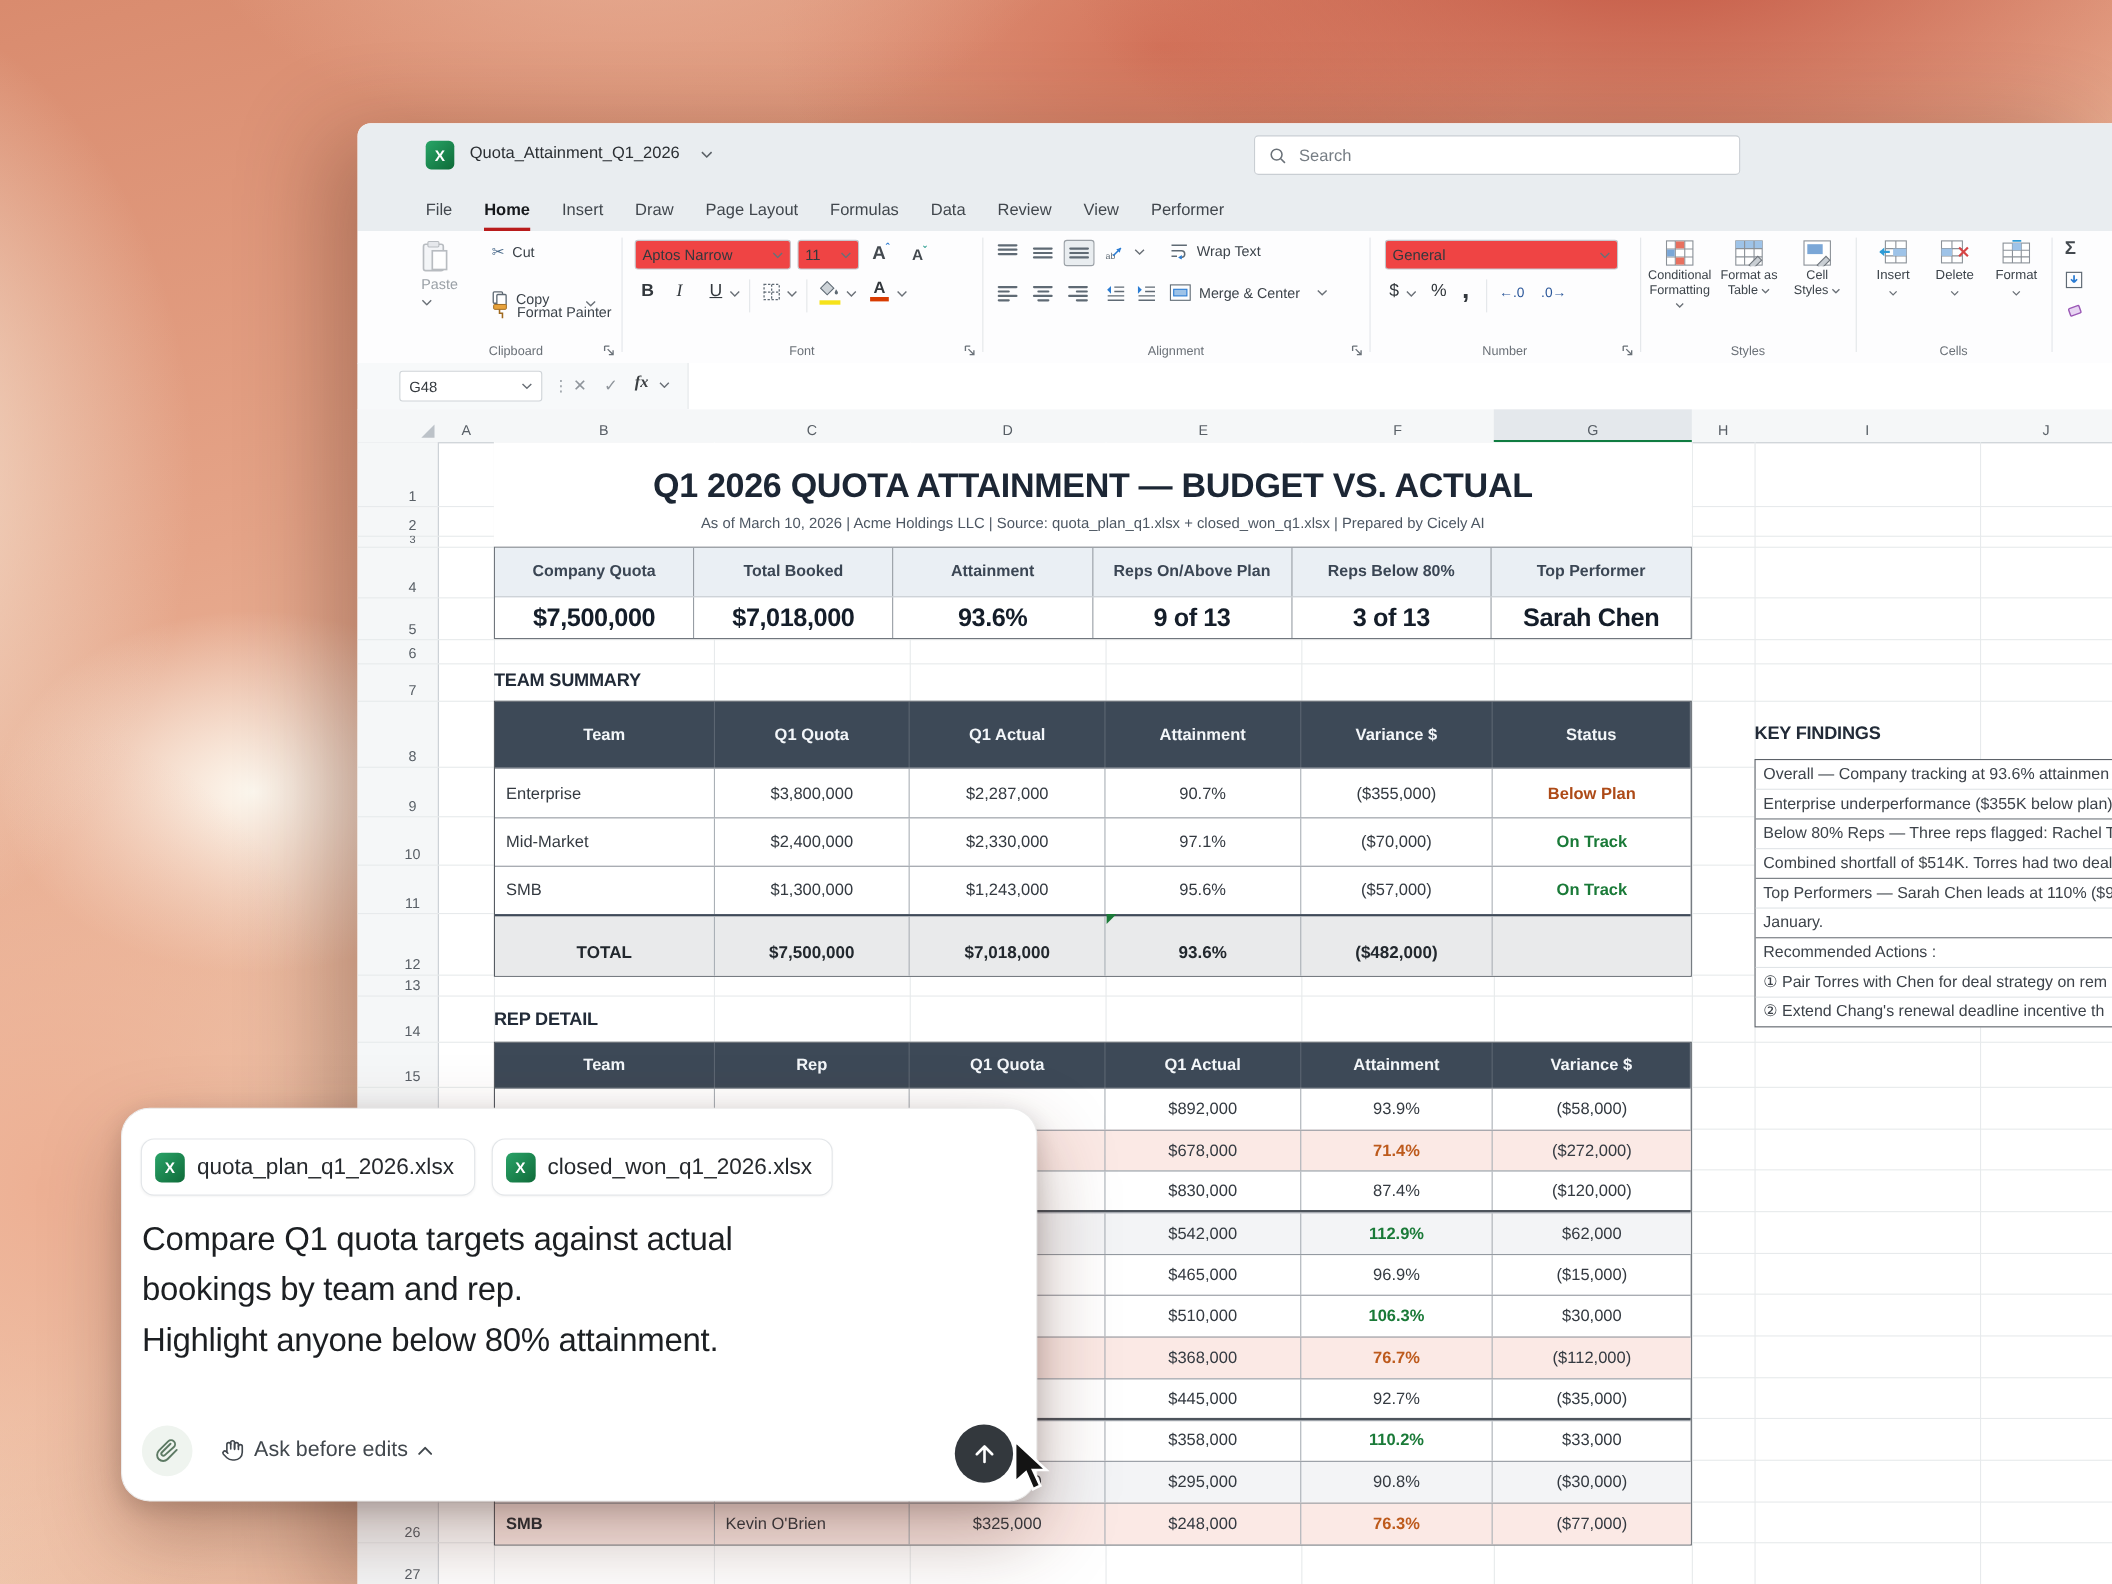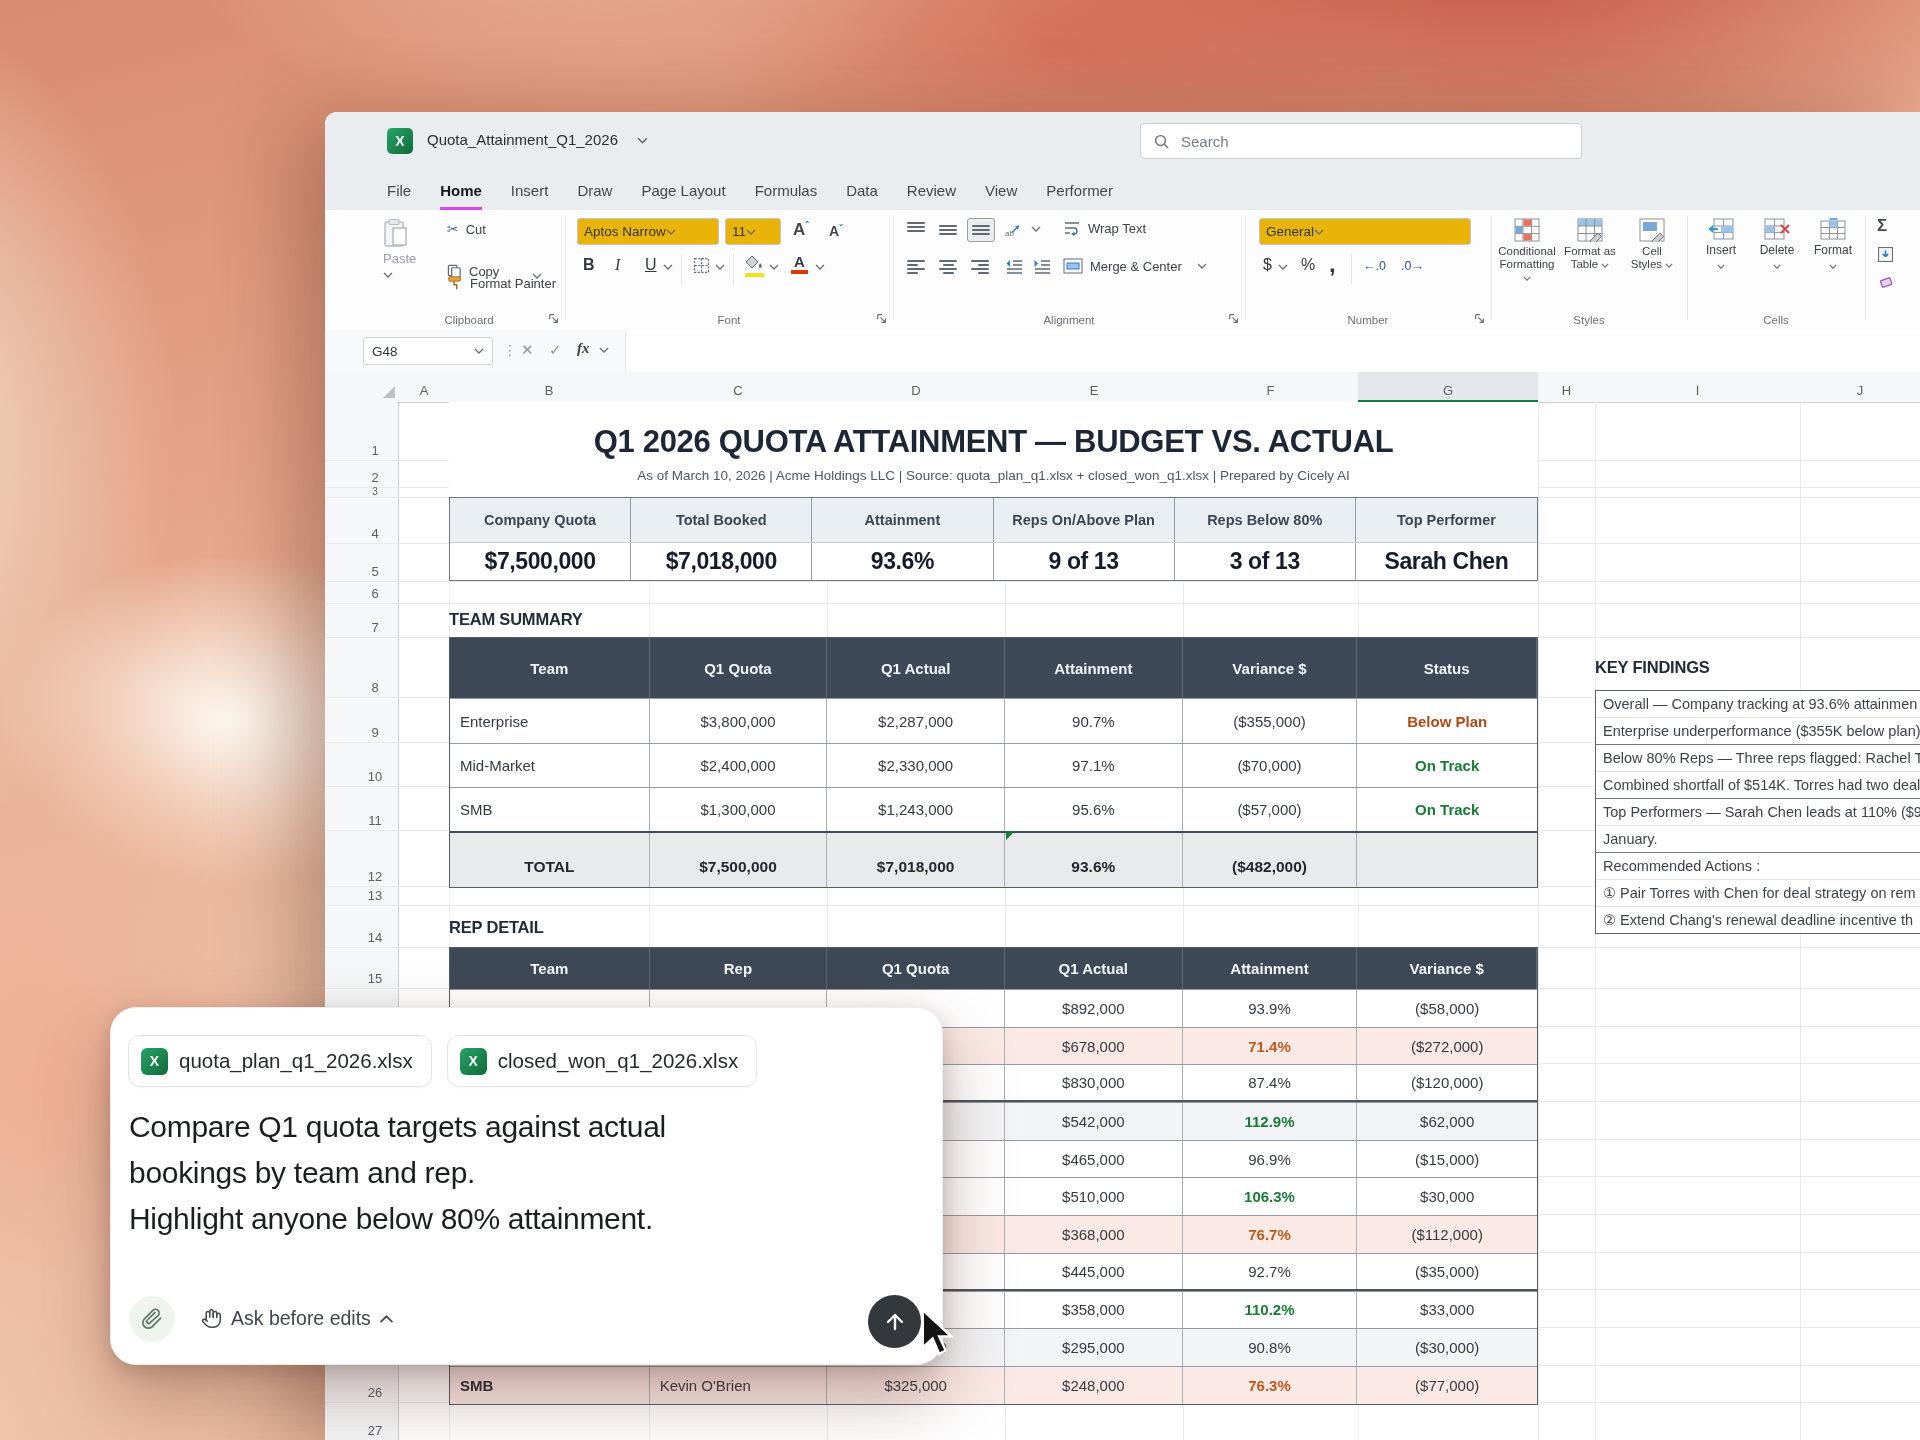--- a/index.html
+++ b/index.html
@@ -27,27 +27,27 @@
     font-size:14px;display:flex;align-items:center;justify-content:center;}
   .doc-title{position:absolute;left:102px;top:19px;font-size:15px;color:#2b2f33;}
   .searchbox{position:absolute;left:815px;top:11px;width:442px;height:36px;background:#fff;
     border:1px solid #c9ced3;border-radius:4px;display:flex;align-items:center;gap:9px;padding-left:12px;box-sizing:border-box;}
   .searchbox input{border:none;outline:none;font-size:15px;color:#3c4146;width:330px;background:transparent;
     font-family:"Liberation Sans",sans-serif;}
   .searchbox input::placeholder{color:#767d84;}
   .menubar{position:absolute;left:0;top:58px;right:0;height:40px;background:#e9edf0;
     display:flex;align-items:stretch;padding-left:62px;gap:29px;}
   .mtab{font-size:15px;color:#41474d;display:flex;align-items:center;cursor:default;}
-  .mtab.active{color:#15181b;font-weight:700;border-bottom:3px solid #d946ef;padding-top:3px;}
+  .mtab.active{color:#15181b;font-weight:700;border-bottom:3px solid #b91c1c;padding-top:3px;}
   .ribbon{position:absolute;left:0;top:98px;right:0;height:120px;background:#fdfdfe;border-bottom:1px solid #d8dcdf;font-size:13px;color:#3c434a;}
   .gsep{position:absolute;top:6px;height:104px;width:1px;background:#e3e6e9;}
   .glabel{position:absolute;bottom:4px;left:0;right:0;text-align:center;font-size:11.5px;color:#6a7077;}
   .lnch{position:absolute;right:6px;bottom:6px;}
-  .rbox{border:1px solid #c3c8cd;border-radius:3px;background:#eab308;display:flex;align-items:center;
-    padding:0 6px;box-sizing:border-box;height:27px;font-size:13.5px;color:#33383d;}
+  .rbox{border:1px solid #c3c8cd;border-radius:3px;background:#ef4444;display:flex;align-items:center;
+    justify-content:space-between;padding:0 6px;box-sizing:border-box;height:27px;font-size:13.5px;color:#33383d;}
   .bar3{display:flex;flex-direction:column;gap:2.5px;width:18px;}
   .bar3 i{height:1.6px;background:#5f6a74;border-radius:1px;}
   .cv{color:#6a7077;}
   
   .fbar{position:absolute;left:0;top:218px;right:0;height:42px;background:#f7f9fa;border-bottom:1px solid #cfd4d8;}
   .namebox{position:absolute;left:38px;top:7px;width:130px;height:28px;background:#fff;border:1px solid #cfd4d8;
     border-radius:3px;display:flex;align-items:center;justify-content:space-between;padding:0 8px;box-sizing:border-box;
     font-size:13.5px;color:#33383d;}
   .f-input{position:absolute;left:300px;top:0;right:0;height:41px;border:none;background:#fff;outline:none;border-left:1px solid #e2e5e8;}
   

